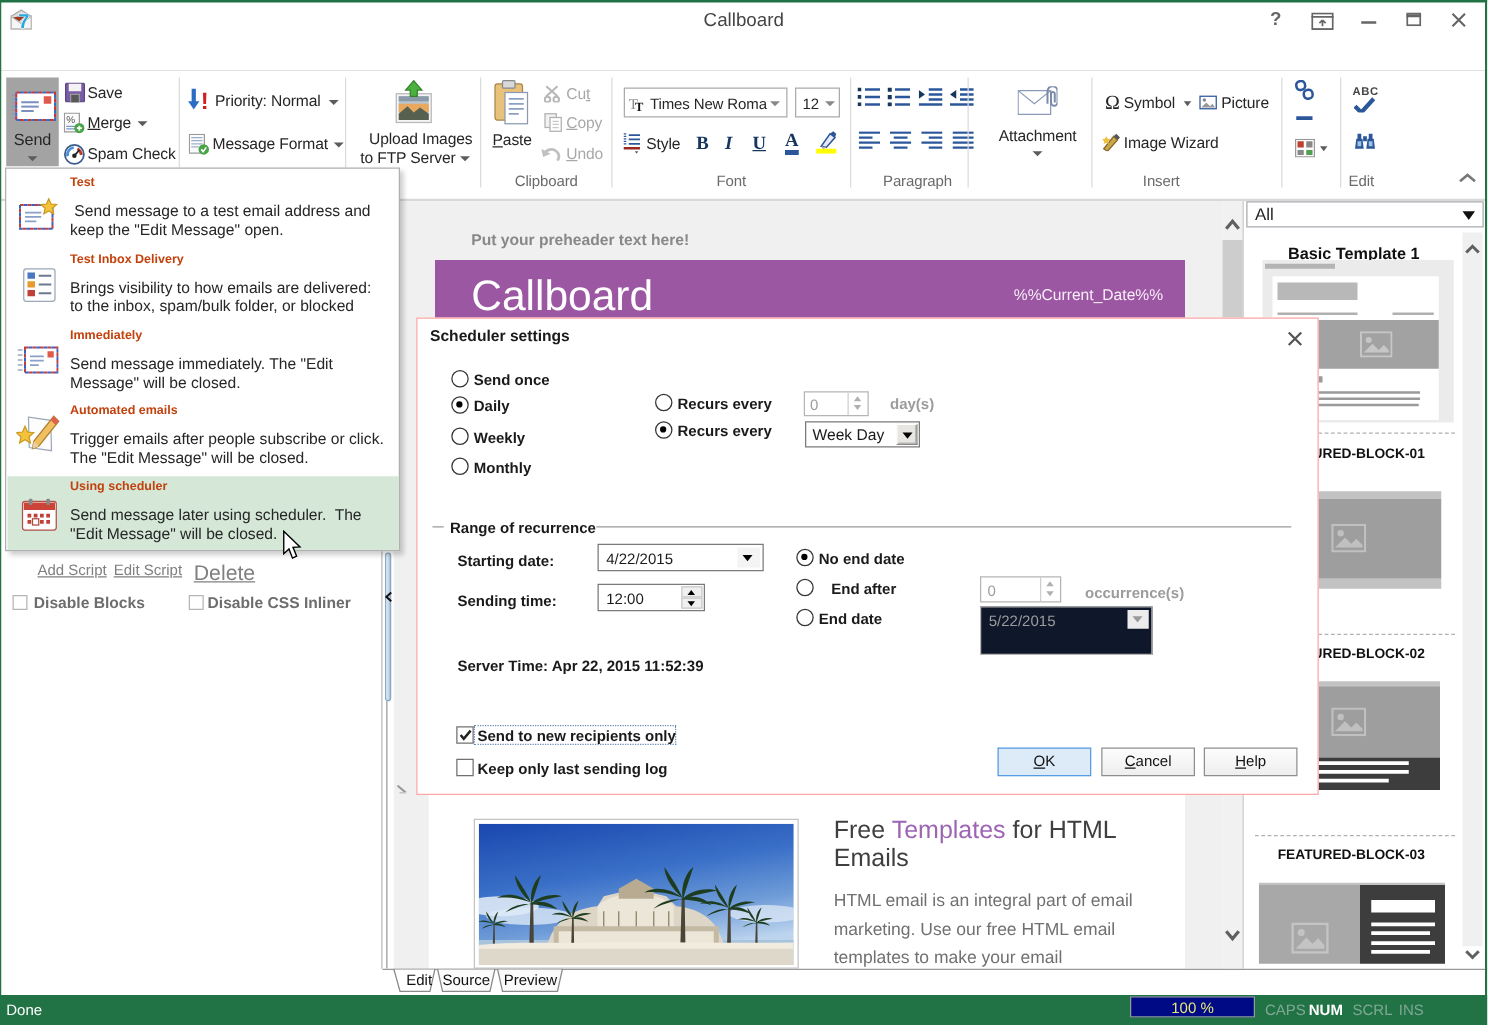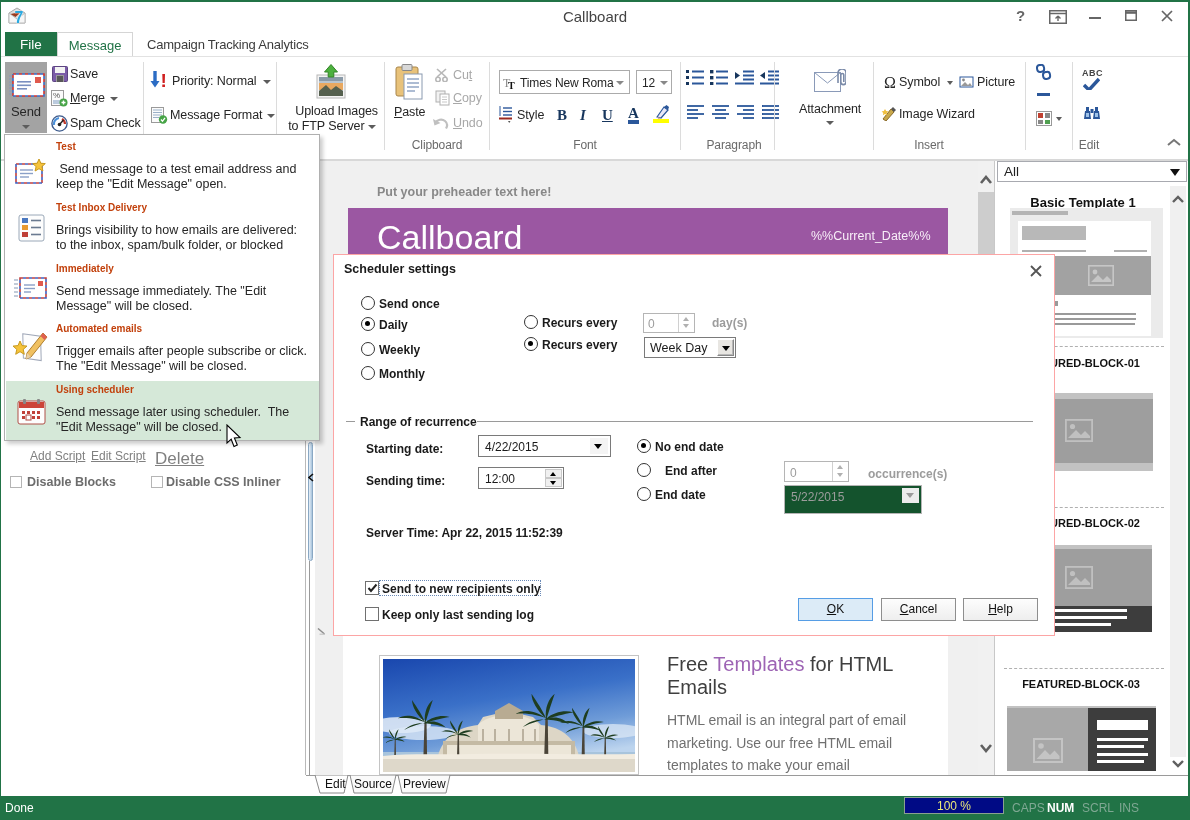--- a/index.html
+++ b/index.html
@@ -86,25 +86,20 @@
       <path d="M9 11 L9 6 M9 6 L6.5 8.5 M9 6 L11.5 8.5" stroke="#666" stroke-width="1.4" fill="none"></path>
     </svg>
     <div style="position:absolute;left:1089px;top:17px;width:12px;height:2px;background:#666"></div>
     <svg width="12" height="11" style="position:absolute;left:1125px;top:10px" viewBox="0 0 12 11">
       <rect x="0.75" y="0.75" width="10.5" height="9.5" fill="none" stroke="#666" stroke-width="1.5"></rect>
       <line x1="0" y1="2.6" x2="12" y2="2.6" stroke="#666" stroke-width="2.4"></line>
     </svg>
     <svg width="12" height="12" style="position:absolute;left:1161px;top:10px" viewBox="0 0 12 12">
       <path d="M1 1 L11 11 M11 1 L1 11" stroke="#666" stroke-width="1.7"></path>
     </svg>
-  </div>
-  <div id="tabrow">
-    <div id="tab-file">File</div>
-    <div id="tab-message">Message</div>
-    <div id="tab-campaign">Campaign Tracking Analytics</div>
   </div>
   <div id="tabrow-border"></div>
   <div id="ribbon">
     
     <div id="send-btn">
       <svg width="36" height="24" viewBox="0 0 36 24" style="position:absolute;left:4px;top:11px">
         <rect x="4" y="1" width="31" height="22" fill="#fff" stroke="#c33" stroke-width="1.6" stroke-dasharray="3,3"></rect>
         <rect x="4" y="1" width="31" height="22" fill="none" stroke="#3a6bc4" stroke-width="1.6" stroke-dasharray="3,3" stroke-dashoffset="3"></rect>
         <rect x="5.5" y="2.5" width="28" height="19" fill="#fff"></rect>
         <rect x="26" y="4" width="6" height="6" fill="#e05a4e"></rect>
@@ -757,21 +752,21 @@
     <div class="dfield" style="left:450px;top:206px;width:65px;height:21px;border-color:#b5b5b5;">
       <div class="dlg-gray" style="position:absolute;left:5px;top:4px;">0</div>
       <div style="position:absolute;right:0;top:0;width:16px;height:19px;border-left:1px solid #d0d0d0;">
         <div style="position:absolute;left:4px;top:3px;width:0;height:0;border-left:3.5px solid transparent;border-right:3.5px solid transparent;border-bottom:4px solid #b0b0b0;"></div>
         <div style="position:absolute;left:4px;top:11px;width:0;height:0;border-left:3.5px solid transparent;border-right:3.5px solid transparent;border-top:4px solid #b0b0b0;"></div>
       </div>
     </div>
     <div class="dlg-b dlg-gray" style="position:absolute;left:534px;top:212px;">occurrence(s)</div>
     <div class="radio" style="left:303px;top:232px;width:14px;height:14px;"></div>
     <div class="dlg-b" style="position:absolute;left:321px;top:233px;">End date</div>
-    <div class="dfield" style="left:450px;top:230px;width:138px;height:29px;border-color:#b5b5b5;background:#14532d;padding-left:32px;">
+    <div class="dfield" style="left:450px;top:230px;width:138px;height:39px;border-color:#b5b5b5;background:#0f172a;padding-left:32px;">
       <div class="dlg-gray" style="position:absolute;left:6px;top:4px;">5/22/2015</div>
       <div style="position:absolute;right:2px;top:2px;width:17px;height:15px;background:#ececec;">
         <div style="position:absolute;left:4px;top:5px;width:0;height:0;border-left:4.5px solid transparent;border-right:4.5px solid transparent;border-top:5.5px solid #9a9a9a;"></div>
       </div>
     </div>
     <div class="dlg-b" style="position:absolute;left:32px;top:271px;">Server Time: Apr 22, 2015 11:52:39</div>
 
     <div style="position:absolute;left:31px;top:326px;width:14px;height:14px;border:1px solid #707070;background:#fff;">
       <svg width="11" height="10" style="position:absolute;left:1px;top:1px" viewBox="0 0 11 10">
           <path d="M1.5 5 L4 8 L9.5 1.5" stroke="#222" stroke-width="2" fill="none"></path>

